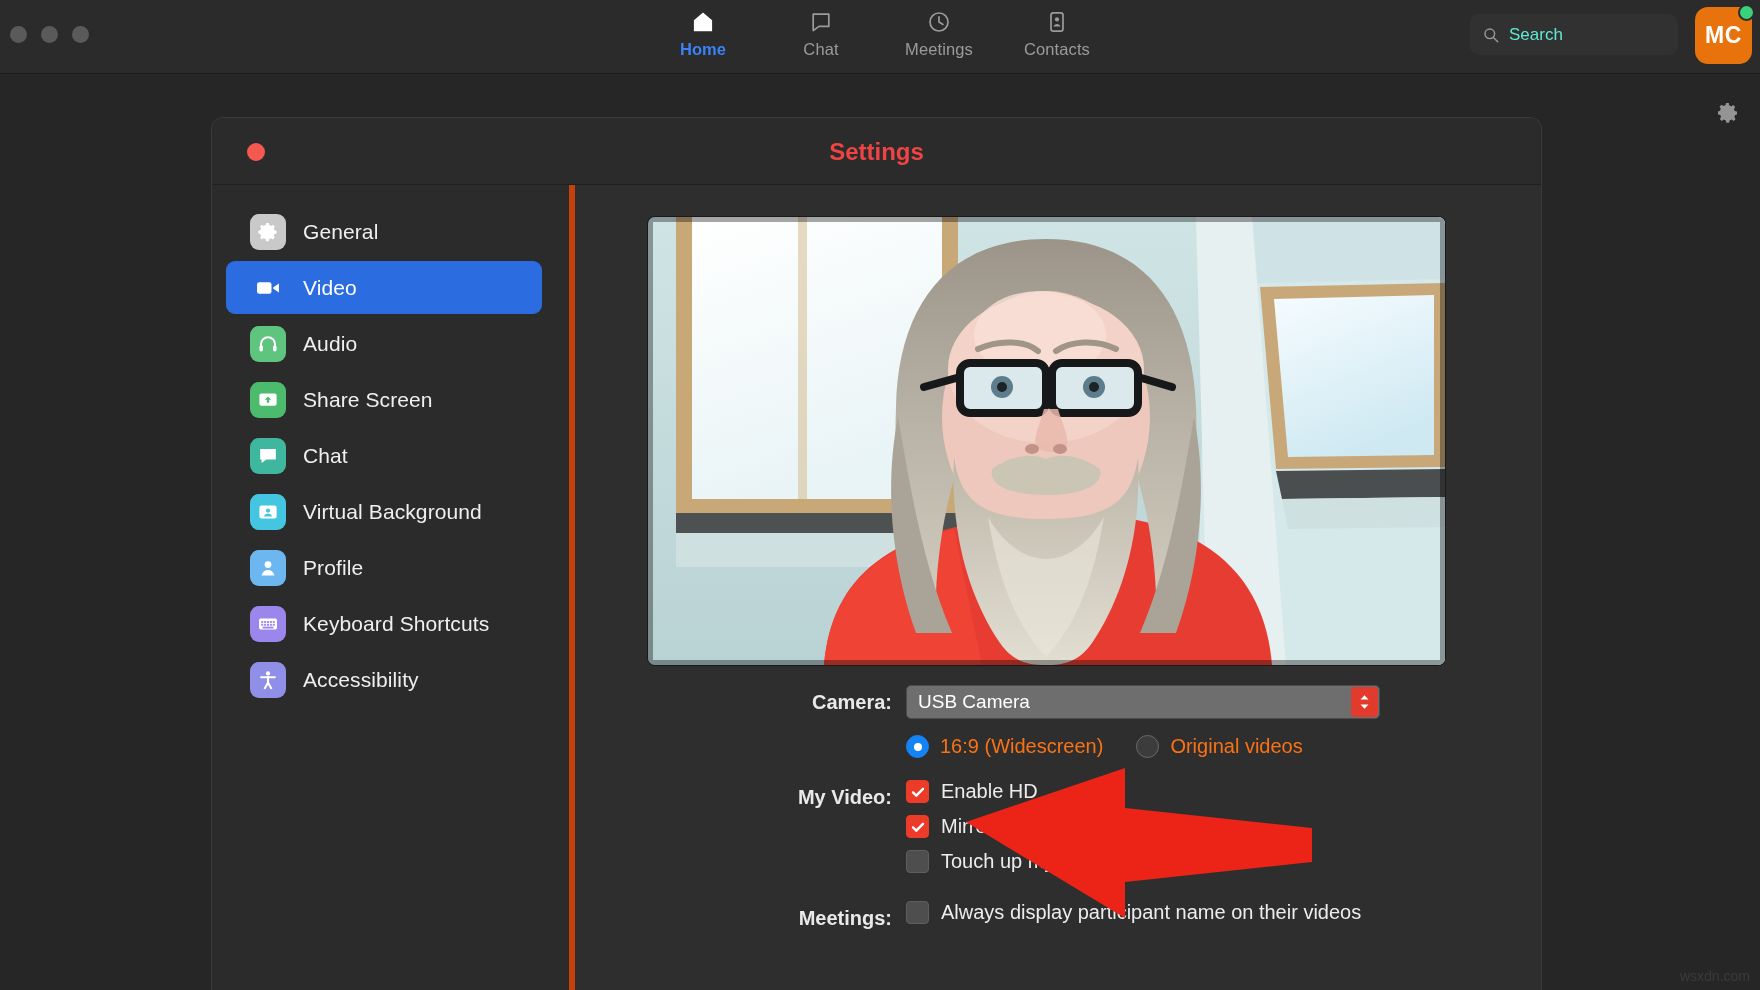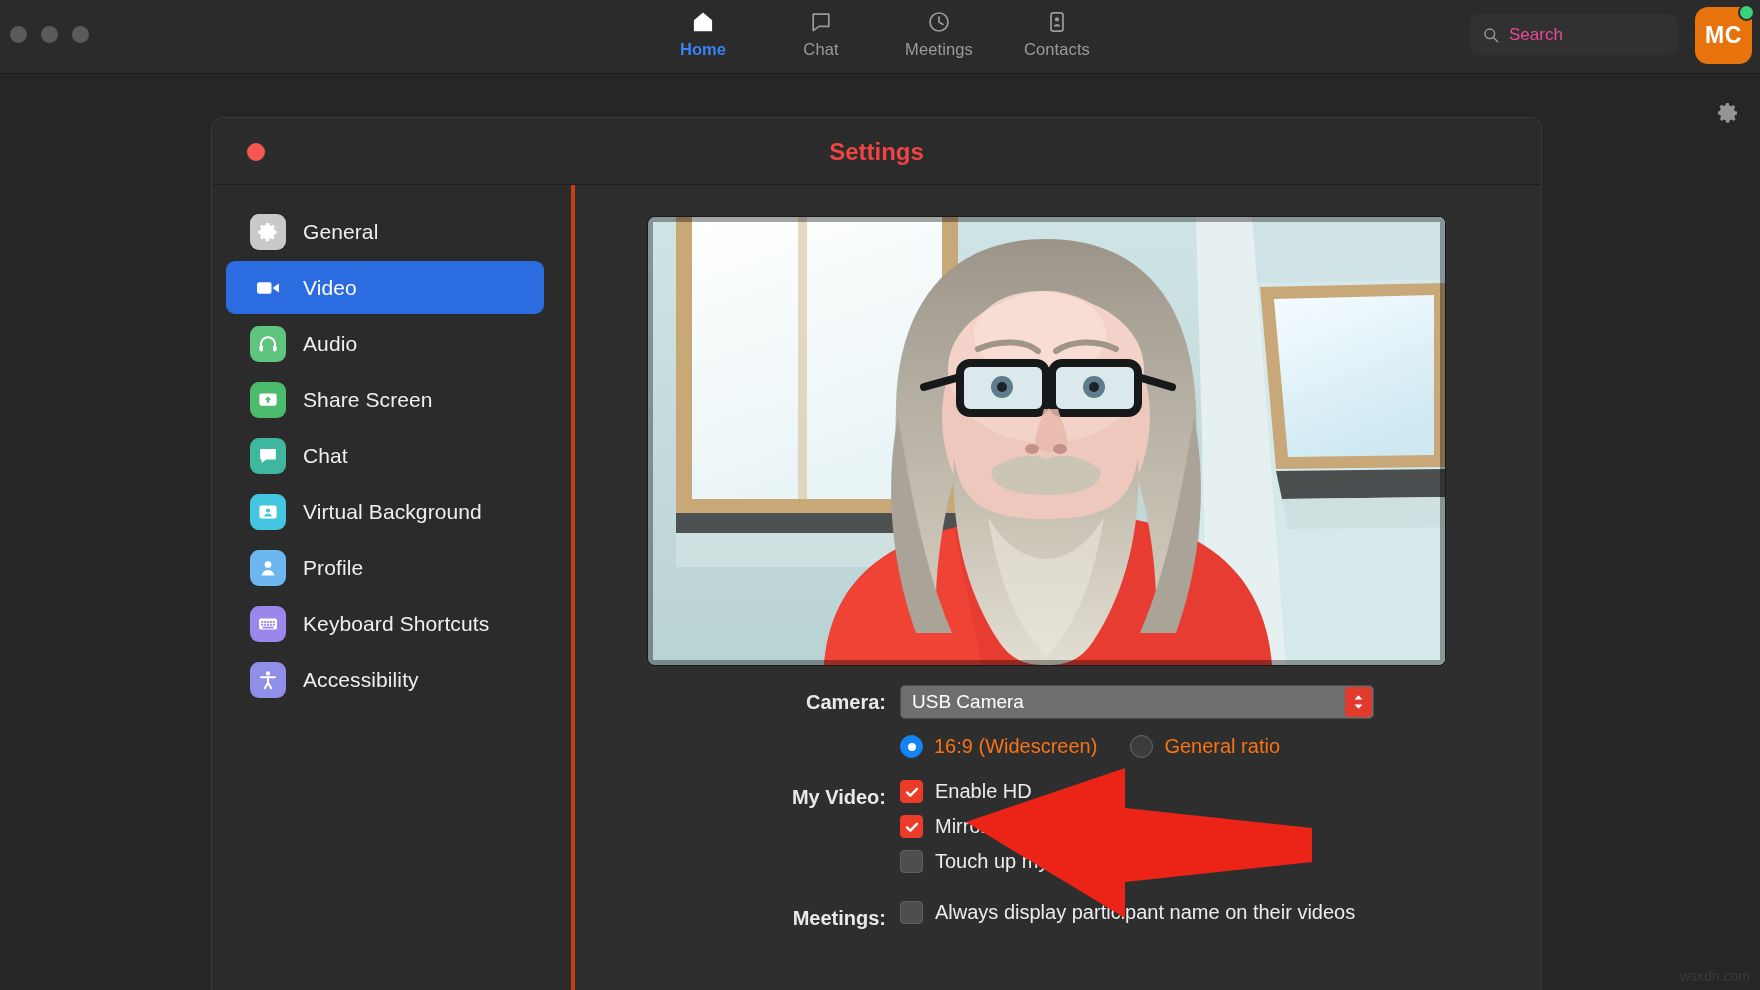--- a/index.html
+++ b/index.html
@@ -48,21 +48,21 @@
   .navitem.active .nav-lbl { color: #3b82f6; font-weight: bold; }
 
   .search {
     position: absolute; right: 82px; top: 14px;
     width: 208px; height: 41px;
     background: #313131; border-radius: 9px;
     display: flex; align-items: center; gap: 9px;
     padding: 0 12px;
   }
   .search .s-ico { flex: 0 0 auto; display:flex; }
-  .search .s-txt { font-size: 17px; color: #ec4899; }
+  .search .s-txt { font-size: 17px; color: #5eead4; }
 
   .avatar {
     position: absolute; right: 8px; top: 7px;
     width: 57px; height: 57px; border-radius: 13px;
     background: #e8730c;
     display: flex; align-items: center; justify-content: center;
     color: #fff; font-size: 23px; font-weight: bold; letter-spacing: .5px;
   }
   .avatar .status {
     position: absolute; right: -3px; top: -3px;
@@ -103,21 +103,21 @@
     line-height: 67px; text-align: center;
     font-size: 24px; font-weight: bold; color: #ef4444;
   }
 
   .dialog-body { display: flex; height: 806px; }
 
   
   .sidebar {
     width: 363px; flex: 0 0 363px;
     background: #2b2b2b;
-    border-right: 4px solid #c2410c;
+    border-right: 6px solid #c2410c;
     padding-top: 17px;
   }
   .side-item {
     display: flex; align-items: center; gap: 17px;
     height: 53px; margin: 3px 27px 3px 14px;
     padding-left: 24px;
     border-radius: 9px;
     cursor: default;
   }
   .side-item.selected { background: #2b6ce0; }
@@ -143,21 +143,21 @@
     width: 797px; height: 448px;
     border-radius: 7px;
     overflow: hidden;
     background: #0b0b0b;
     box-shadow: 0 0 0 1px #1a1a1a;
   }
   .video-preview svg { display: block; width: 100%; height: 100%; }
 
   
   .form {
-    position: absolute; left: 0; top: 500px; width: 100%;
+    position: absolute; left: 6px; top: 500px; width: 100%;
   }
   .row { display: flex; align-items: flex-start; margin-bottom: 8px; }
   .row-label {
     width: 325px; flex: 0 0 325px;
     text-align: right; padding-right: 14px;
     font-size: 20px; font-weight: bold; color: #e9e9e9;
     line-height: 34px;
   }
   .row-field { flex: 1 1 auto; }
 
@@ -515,21 +515,21 @@
             </div>
           </div>
 
           <div class="row" style="margin-top:16px">
             <div class="row-label"></div>
             <div class="row-field">
               <div class="radio-line">
                 <span class="radio on"></span>
                 <span class="radio-lbl">16:9 (Widescreen)</span>
                 <span class="radio"></span>
-                <span class="radio-lbl">General ratio</span>
+                <span class="radio-lbl">Original videos</span>
               </div>
             </div>
           </div>
 
           <div class="row">
             <div class="row-label">My Video:</div>
             <div class="row-field">
 
               <div class="check-line">
                 <span class="checkbox on">

